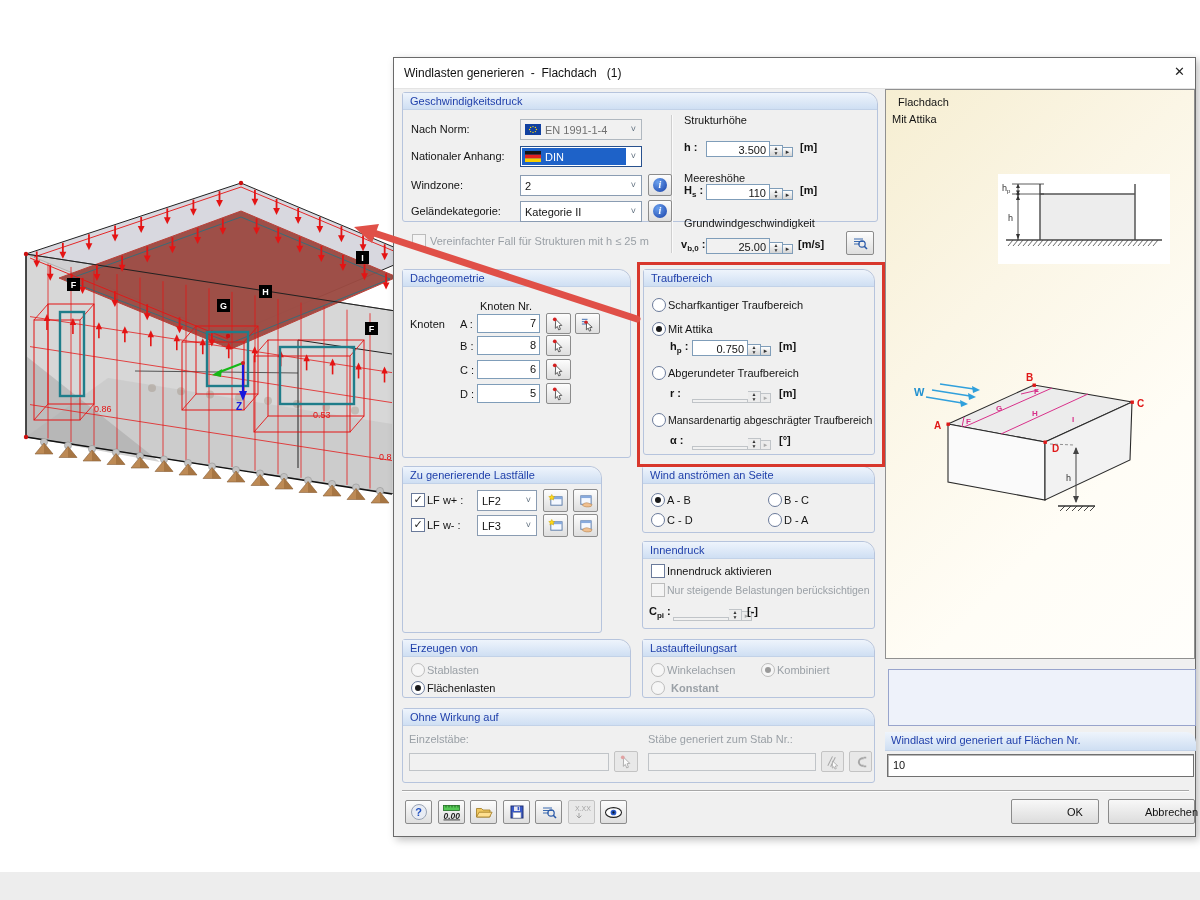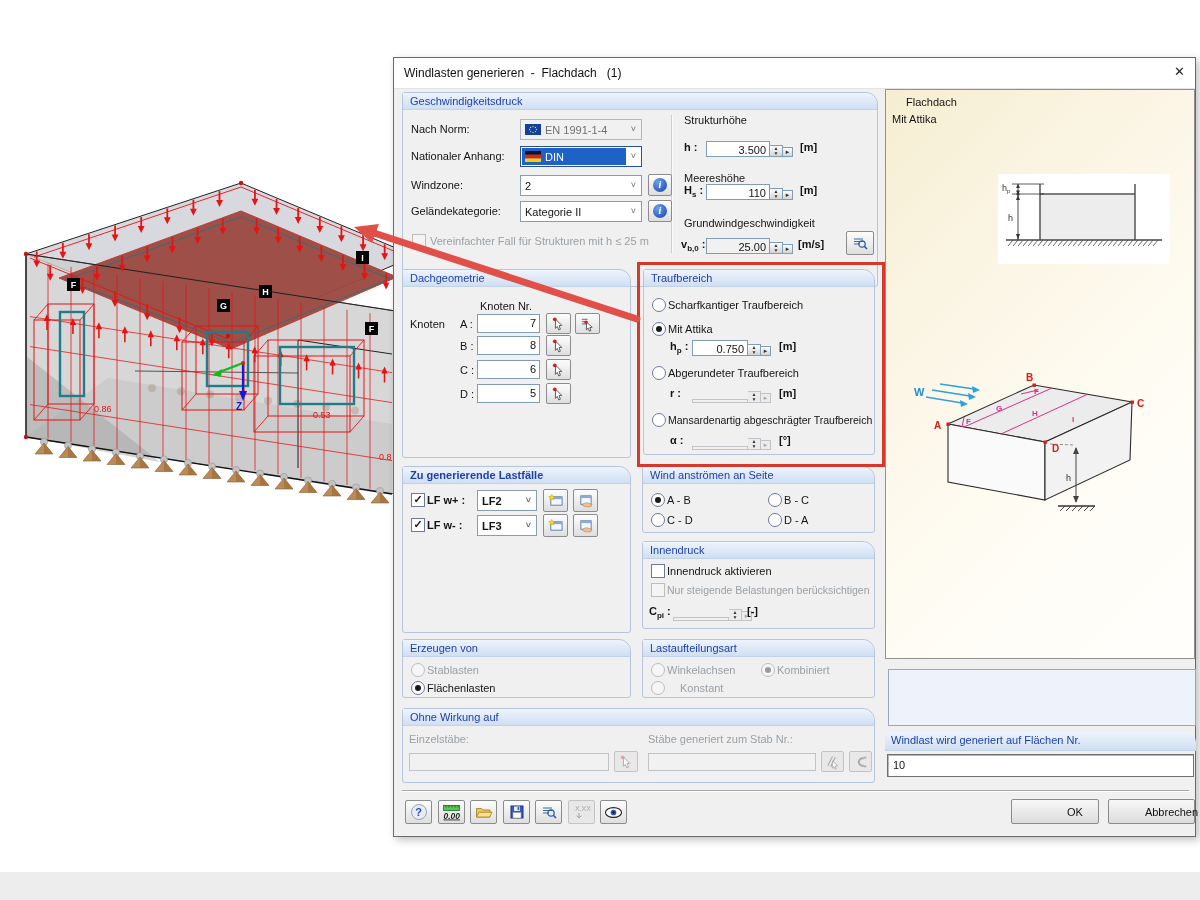--- a/index.html
+++ b/index.html
@@ -281,21 +281,21 @@
     </svg>
 
   <div class="abs" style="left:0;top:872px;width:1200px;height:28px;background:#ededed;"></div>
 
   <div id="dlg">
     <div id="titlebar">
       <span class="title">Windlasten generieren  -  Flachdach   (1)</span>
       <span class="abs" style="right:10px;top:6px;font-size:13px;color:#222;">✕</span>
     </div>
 
-    <div class="grp" style="left:8px;top:34px;width:476px;height:195px;">
+    <div class="grp" style="left:8px;top:34px;width:476px;height:130px;">
       <div class="grp-h">Geschwindigkeitsdruck</div>
       <div class="abs" style="left:268px;top:22px;height:138px;width:0;border-left:1px solid #cfcfcf;border-right:1px solid #fafafa;"></div>
 
       <span class="lb" style="left:8px;top:30px;">Nach Norm:</span>
       <div class="combo dis" style="left:117px;top:26px;width:122px;height:21px;">
         <svg class="flag" width="16" height="11" viewBox="0 0 16 11">
             <rect width="16" height="11" fill="#1040a0"></rect>
             <g fill="#ffd800">
               <circle cx="8" cy="2.6" r=".7"></circle>
               <circle cx="10.4" cy="3.4" r=".7"></circle>
@@ -477,21 +477,21 @@
         <div class="spin-ud">
             <span>▲</span>
             <span>▼</span>
           </div>
         <div class="spin-r">▸</div>
       </div>
       <span class="lb sym" style="left:135px;top:164px;">[°]</span>
     </div>
     <div class="redbox" style="left:243px;top:204px;width:242px;height:199px;"></div>
 
-    <div class="grp" style="left:8px;top:408px;width:229px;height:167px;font-weight:bold;">
+    <div class="grp" style="left:8px;top:408px;width:200px;height:167px;">
       <div class="grp-h">Zu generierende Lastfälle</div>
       <span class="cb" style="left:8px;top:26px;">✓</span>
       <span class="lb" style="left:24px;top:27px;">LF w+ :</span>
       <div class="combo" style="left:74px;top:23px;width:60px;height:21px;">
         <span>LF2</span>
         <span class="chev">˅</span>
       </div>
       <div class="btn" style="left:140px;top:22px;width:25px;height:23px;">
         <svg width="17" height="15" viewBox="0 0 18 16">
             <rect x="4" y="4" width="12" height="9" fill="#f4f8ff" stroke="#5a7aa8"></rect>
@@ -567,21 +567,21 @@
       <span class="lb sym" style="left:104px;top:63px;">[-]</span>
     </div>
 
     <div class="grp" style="left:248px;top:581px;width:233px;height:59px;">
       <div class="grp-h">Lastaufteilungsart</div>
       <span class="rd dis" style="left:8px;top:23px;"></span>
       <span class="lb gy" style="left:24px;top:24px;">Winkelachsen</span>
       <span class="rd dis sel" style="left:118px;top:23px;"></span>
       <span class="lb gy" style="left:134px;top:24px;">Kombiniert</span>
       <span class="rd dis" style="left:8px;top:41px;"></span>
-      <span class="lb gy" style="left:37px;top:42px;">Konstant</span>
+      <span class="lb gy" style="left:28px;top:42px;font-weight:bold;">Konstant</span>
     </div>
 
     <div class="grp" style="left:8px;top:650px;width:473px;height:75px;">
       <div class="grp-h">Ohne Wirkung auf</div>
       <span class="lb gy" style="left:6px;top:24px;">Einzelstäbe:</span>
       <div class="inputbox dis" style="left:6px;top:44px;width:200px;height:18px;"></div>
       <div class="btn dis" style="left:211px;top:42px;width:24px;height:21px;">
         <svg width="15" height="16" viewBox="0 0 16 16">
             <path d="M5 3 L11.5 9.5 L8.6 9.8 L10 13.6 L8.2 14.3 L6.8 10.6 L4.6 12.6 Z" fill="#fff" stroke="#888" stroke-width="0.9"></path>
             <circle cx="4" cy="3" r="2" fill="#d88"></circle>
@@ -644,21 +644,21 @@
     </div>
     <div class="btn" style="left:206px;top:742px;width:27px;height:24px;">
       <svg width="19" height="13" viewBox="0 0 18 12">
           <ellipse cx="9" cy="6" rx="7.6" ry="4.6" fill="#fff" stroke="#222" stroke-width="1"></ellipse>
           <circle cx="9" cy="6" r="2.7" fill="#2858c8"></circle>
           <circle cx="9" cy="6" r="1.1" fill="#081828"></circle>
         </svg>
     </div>
 
     <div class="panelcream">
-      <span class="lb" style="left:20px;top:6px;">Flachdach</span>
+      <span class="lb" style="left:12px;top:6px;">Flachdach</span>
       <span class="lb" style="left:6px;top:23px;">Mit Attika</span>
 
       <div class="abs" style="left:112px;top:84px;width:172px;height:90px;background:#fff;">
         <svg width="172" height="90" viewBox="0 0 172 90">
           <rect x="42" y="20" width="95" height="46" fill="#ededed"></rect>
           <line x1="42" y1="10" x2="42" y2="66" stroke="#555" stroke-width="1.5"></line>
           <line x1="137" y1="10" x2="137" y2="66" stroke="#555" stroke-width="1.5"></line>
           <line x1="42" y1="20" x2="137" y2="20" stroke="#555" stroke-width="1.3"></line>
           <line x1="8" y1="66" x2="164" y2="66" stroke="#444" stroke-width="1.4"></line>
           <g id="cshatch">

